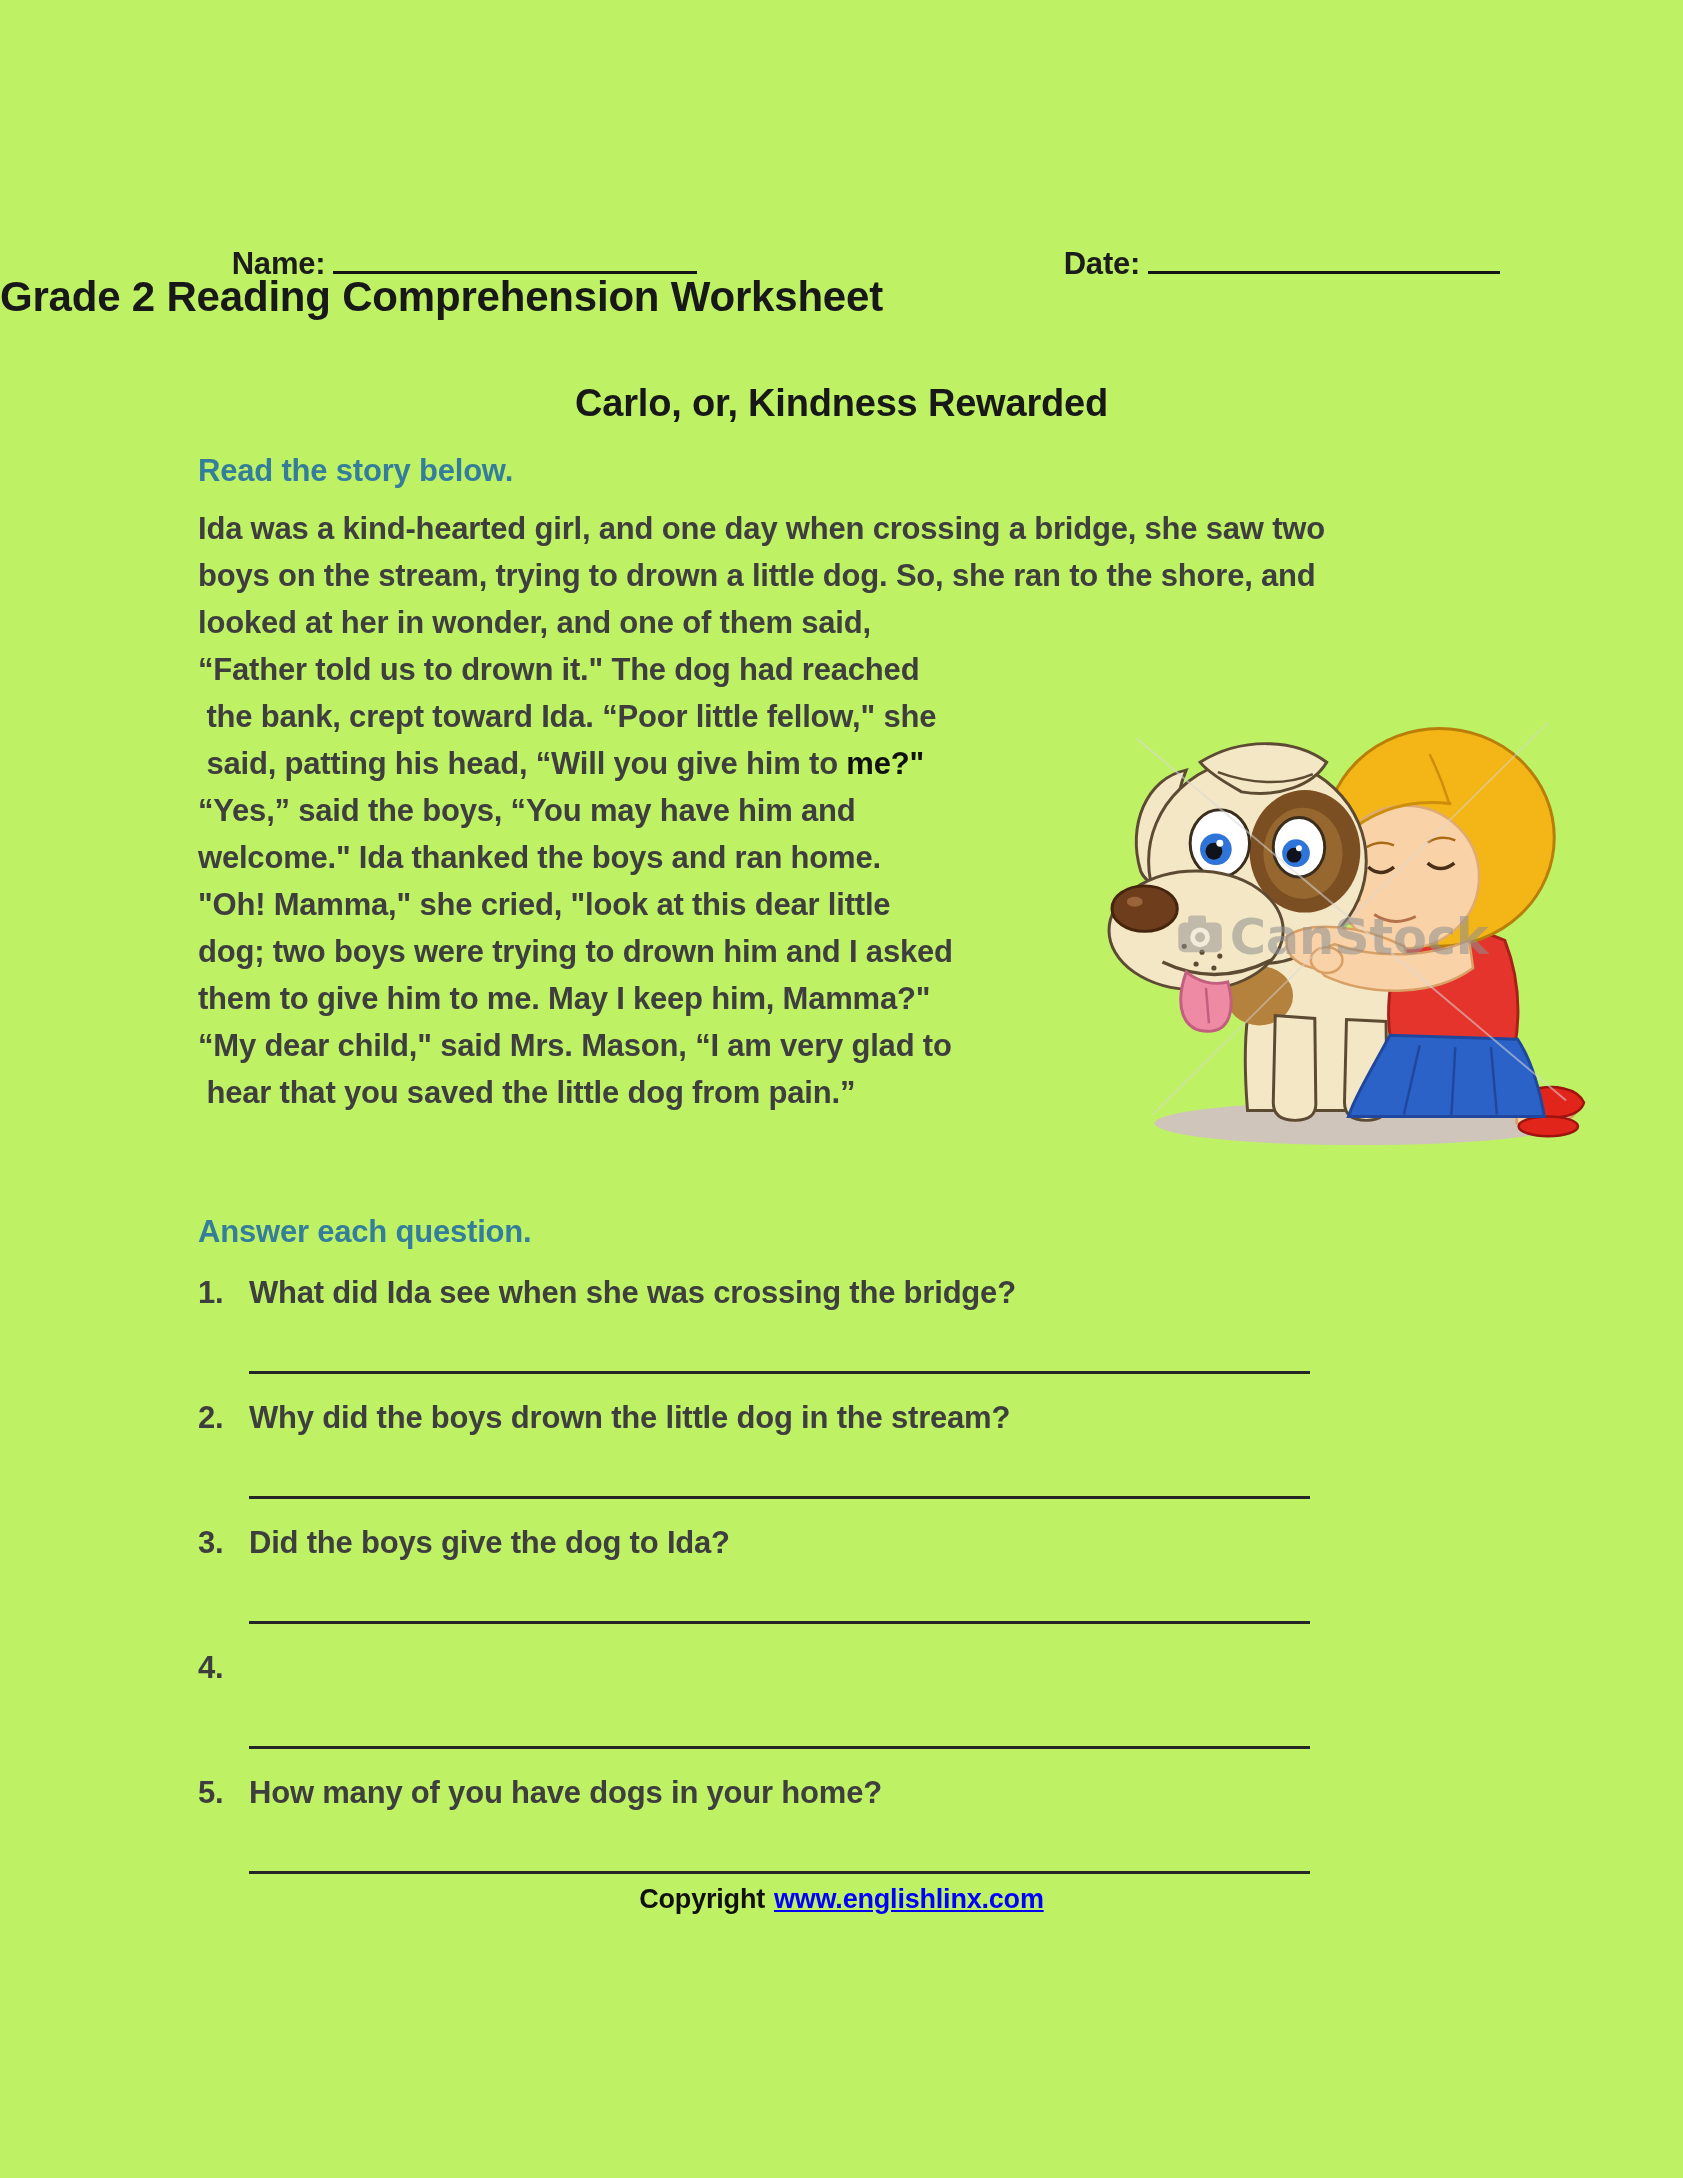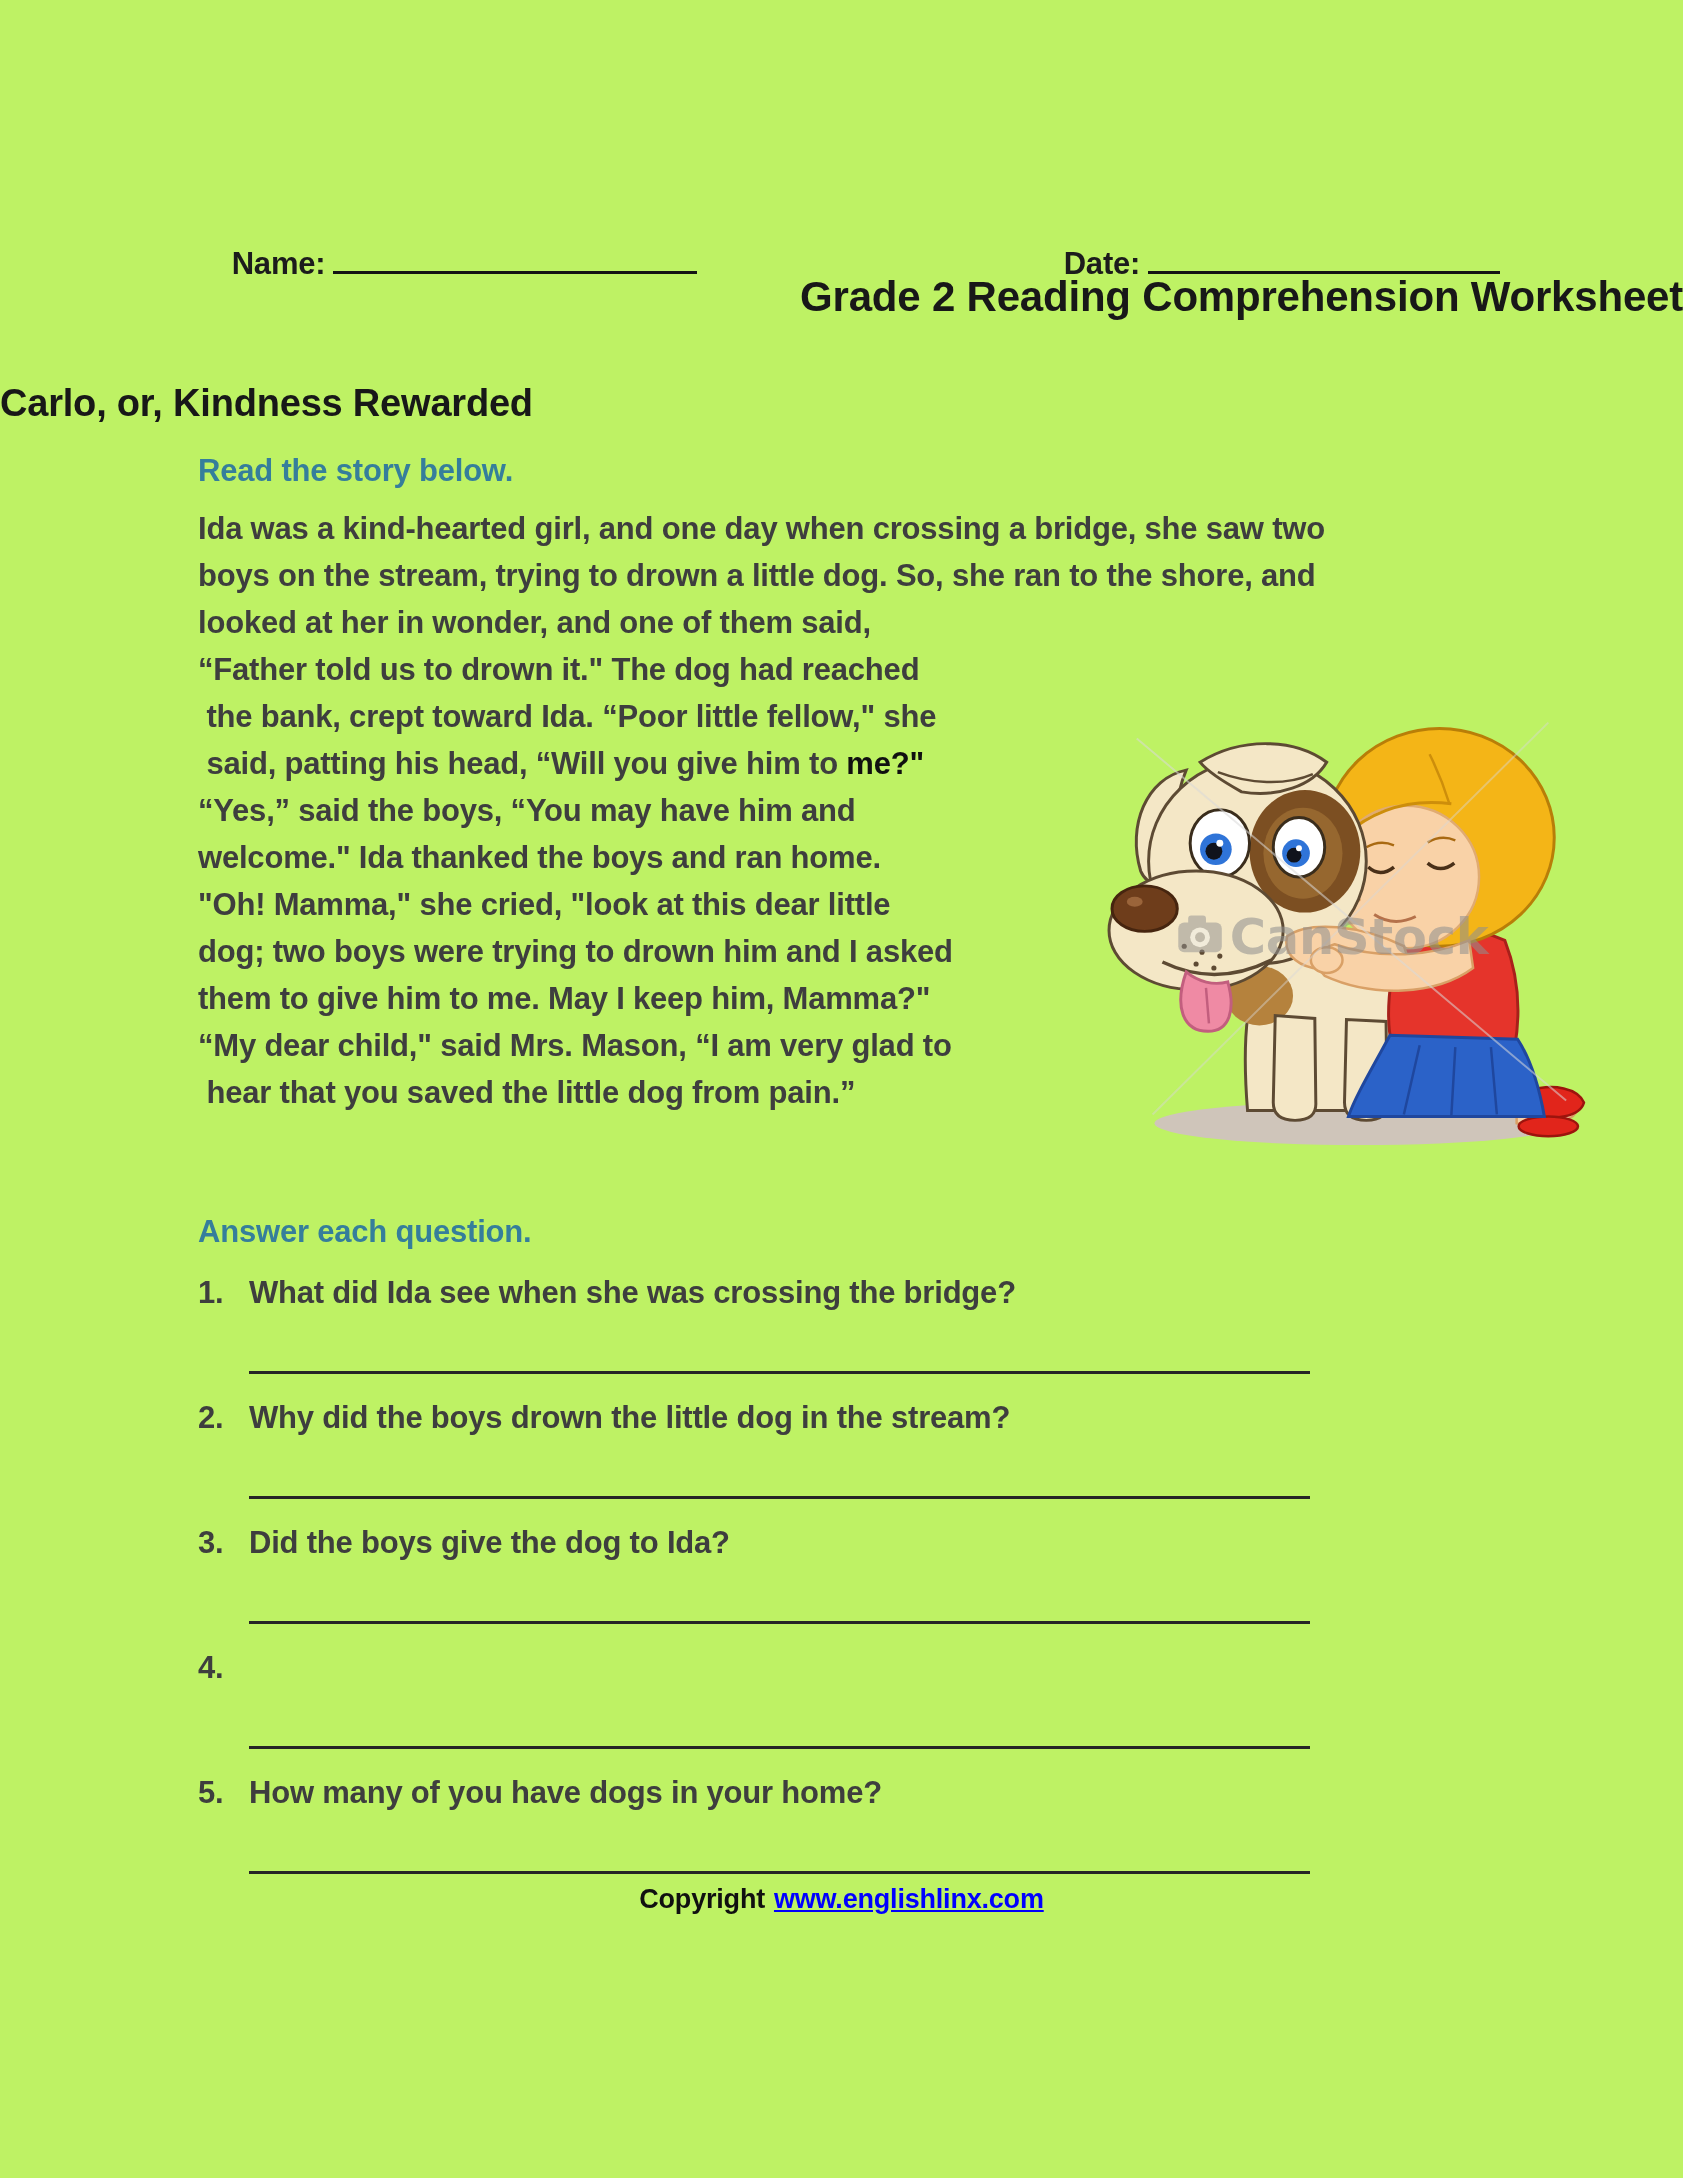--- a/index.html
+++ b/index.html
@@ -15,22 +15,22 @@
   }
   .field{position:absolute;top:204px;font-size:31px;white-space:pre;}
   .field .blank{
     display:inline-block;height:31px;vertical-align:baseline;
     border-bottom:3px solid #141414;margin-left:8px;
   }
   .name-field{left:198px;}
   .name-field .blank{width:364px;}
   .date-field{left:1030px;}
   .date-field .blank{width:352px;}
-  .title{position:absolute;left:0;right:0;top:273px;text-align:right;font-size:42px;color:#181818;}
-  .subtitle{position:absolute;left:0;right:0;top:382px;font-size:38px;color:#181818;}
+  .title{position:absolute;left:0;right:0;top:273px;text-align:left;font-size:42px;color:#181818;}
+  .subtitle{position:absolute;left:0;right:0;top:382px;text-align:center;font-size:38px;color:#181818;}
   .instr{position:absolute;left:198px;font-size:31px;color:#357E9B;}
   .instr-read{top:453px;}
   .instr-answer{top:1214px;}
   .story{position:absolute;left:198px;top:505px;width:1297px;font-size:31px;color:#3E3E3E;}
   .story-line{height:47px;line-height:47px;white-space:pre;}
   .emph{color:#101010;}
   .illustration{position:absolute;left:1101px;top:687px;width:487px;height:467px;}
   .questions{position:absolute;left:198px;top:1267px;width:1297px;}
   .question{position:relative;height:125px;font-size:31px;color:#3E3E3E;}
   .q-num{position:absolute;left:0;top:8px;}

